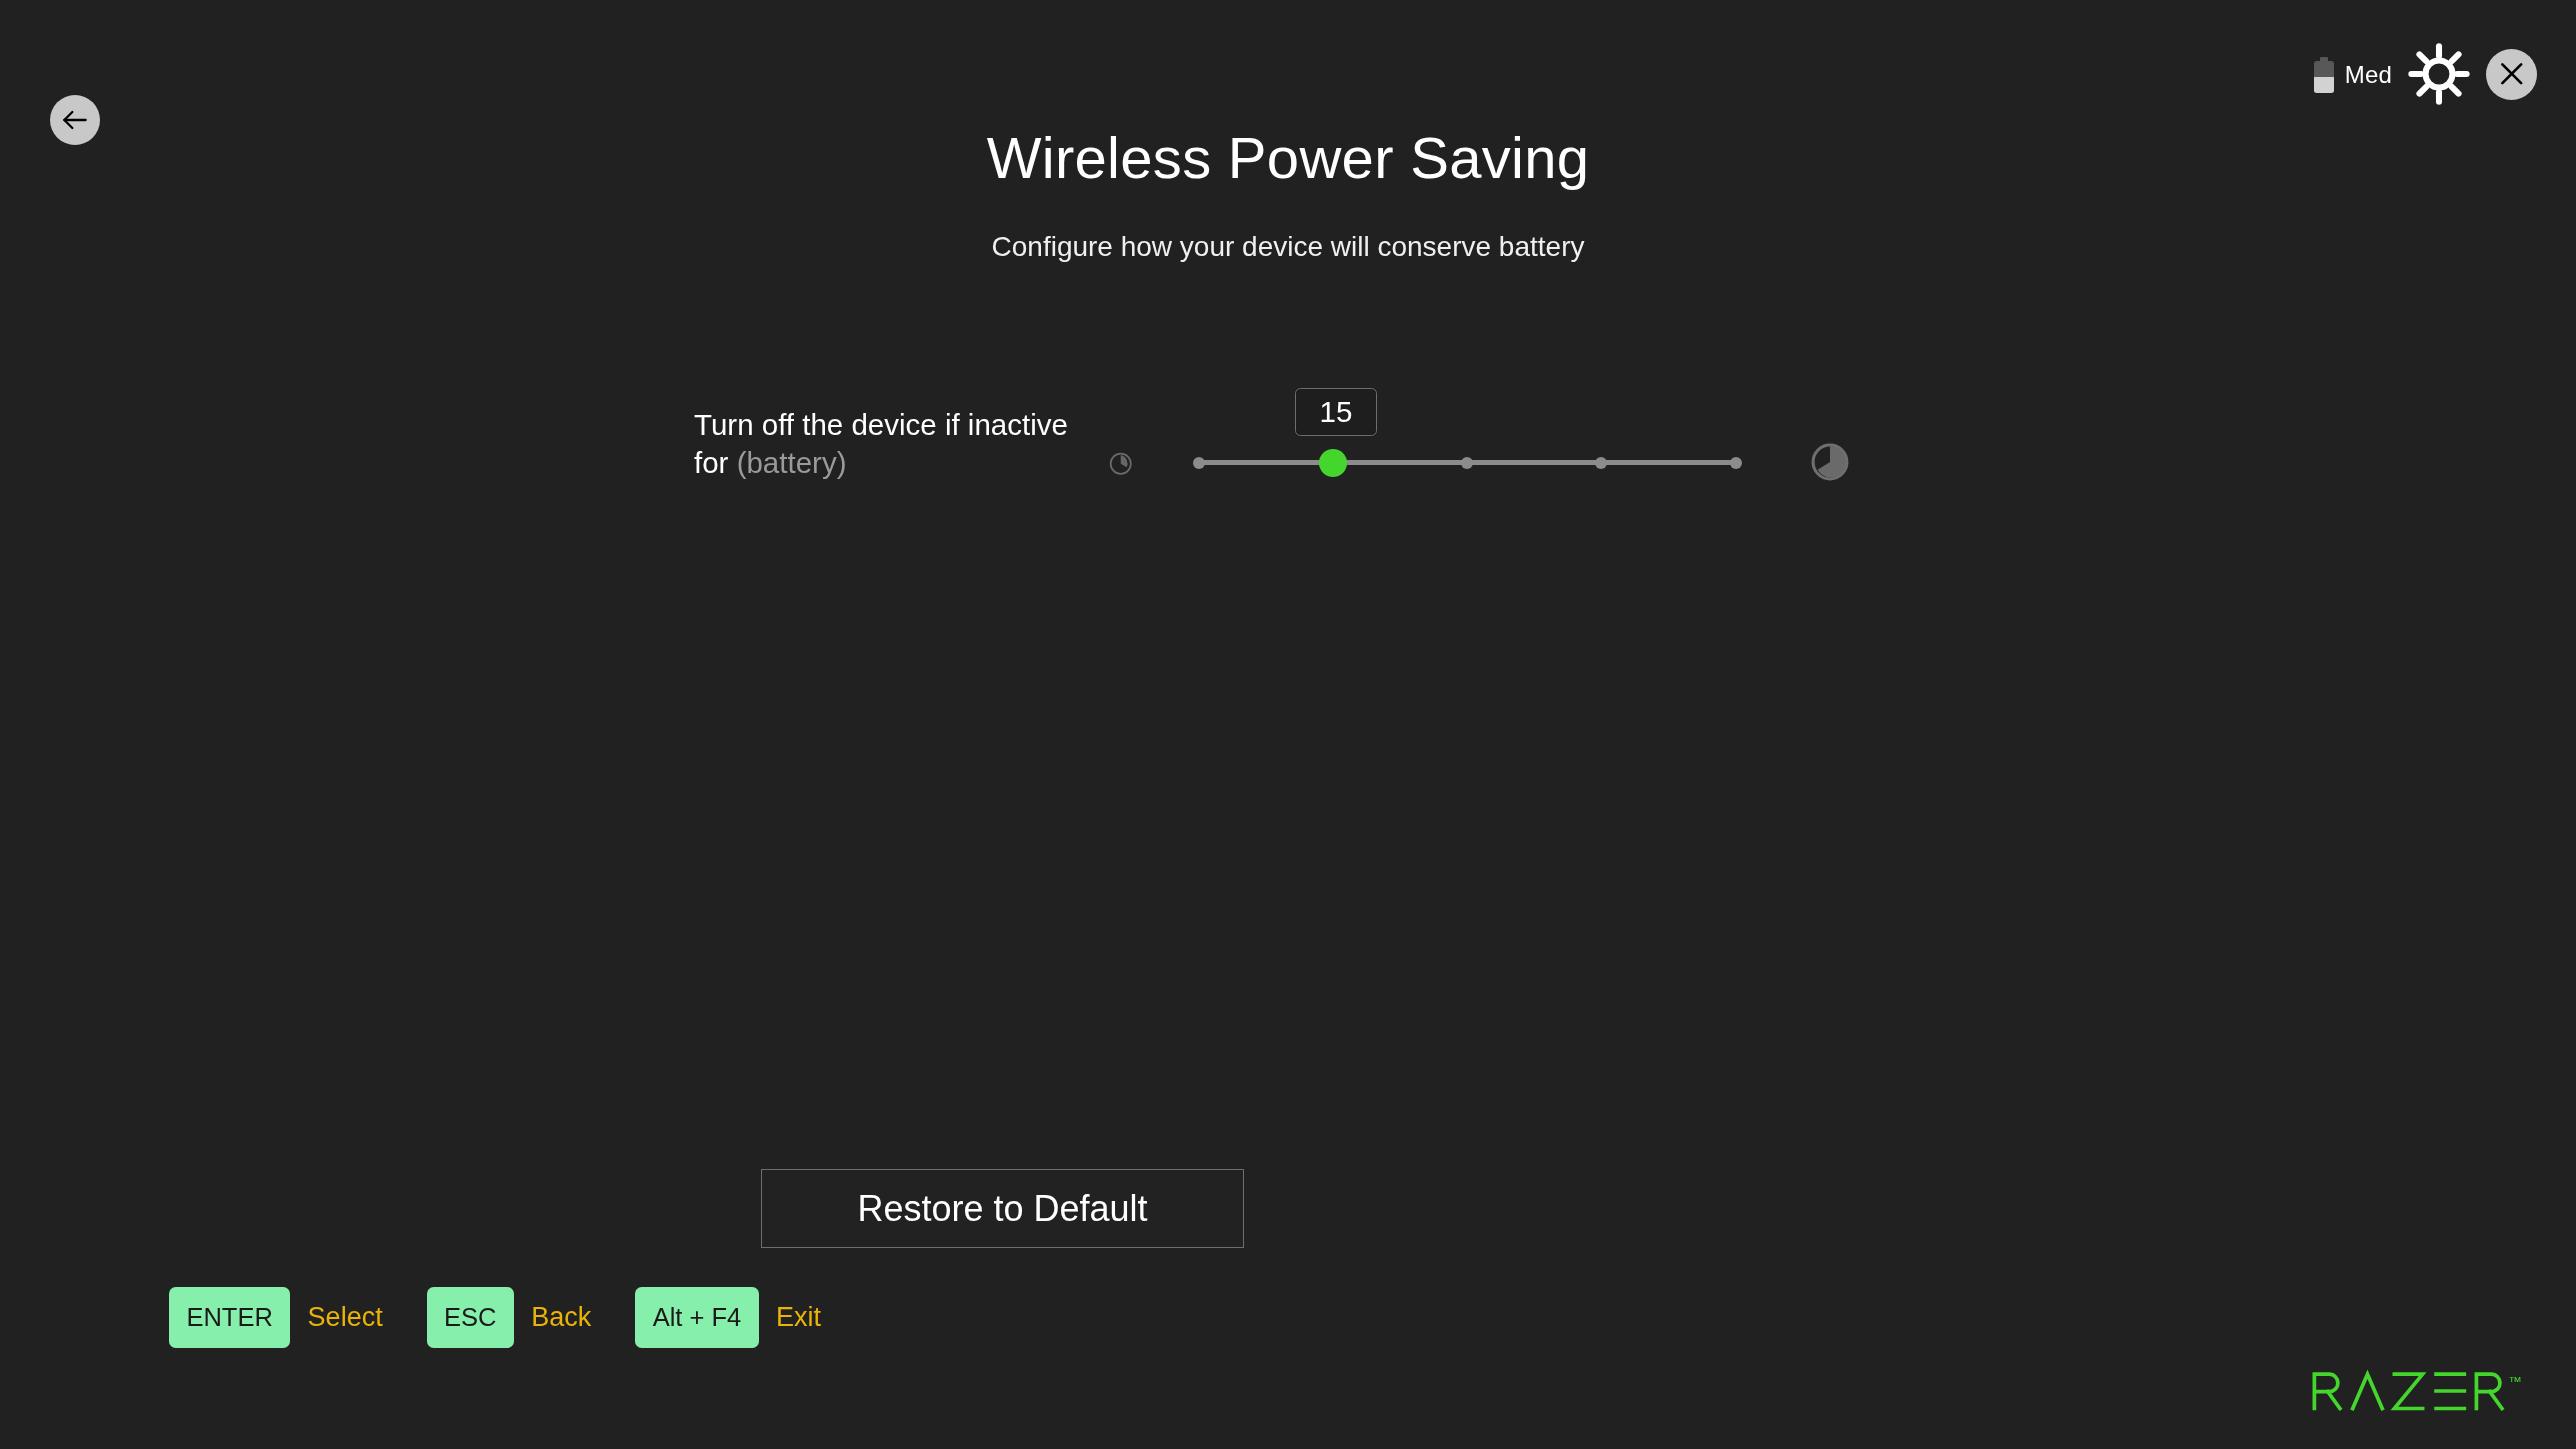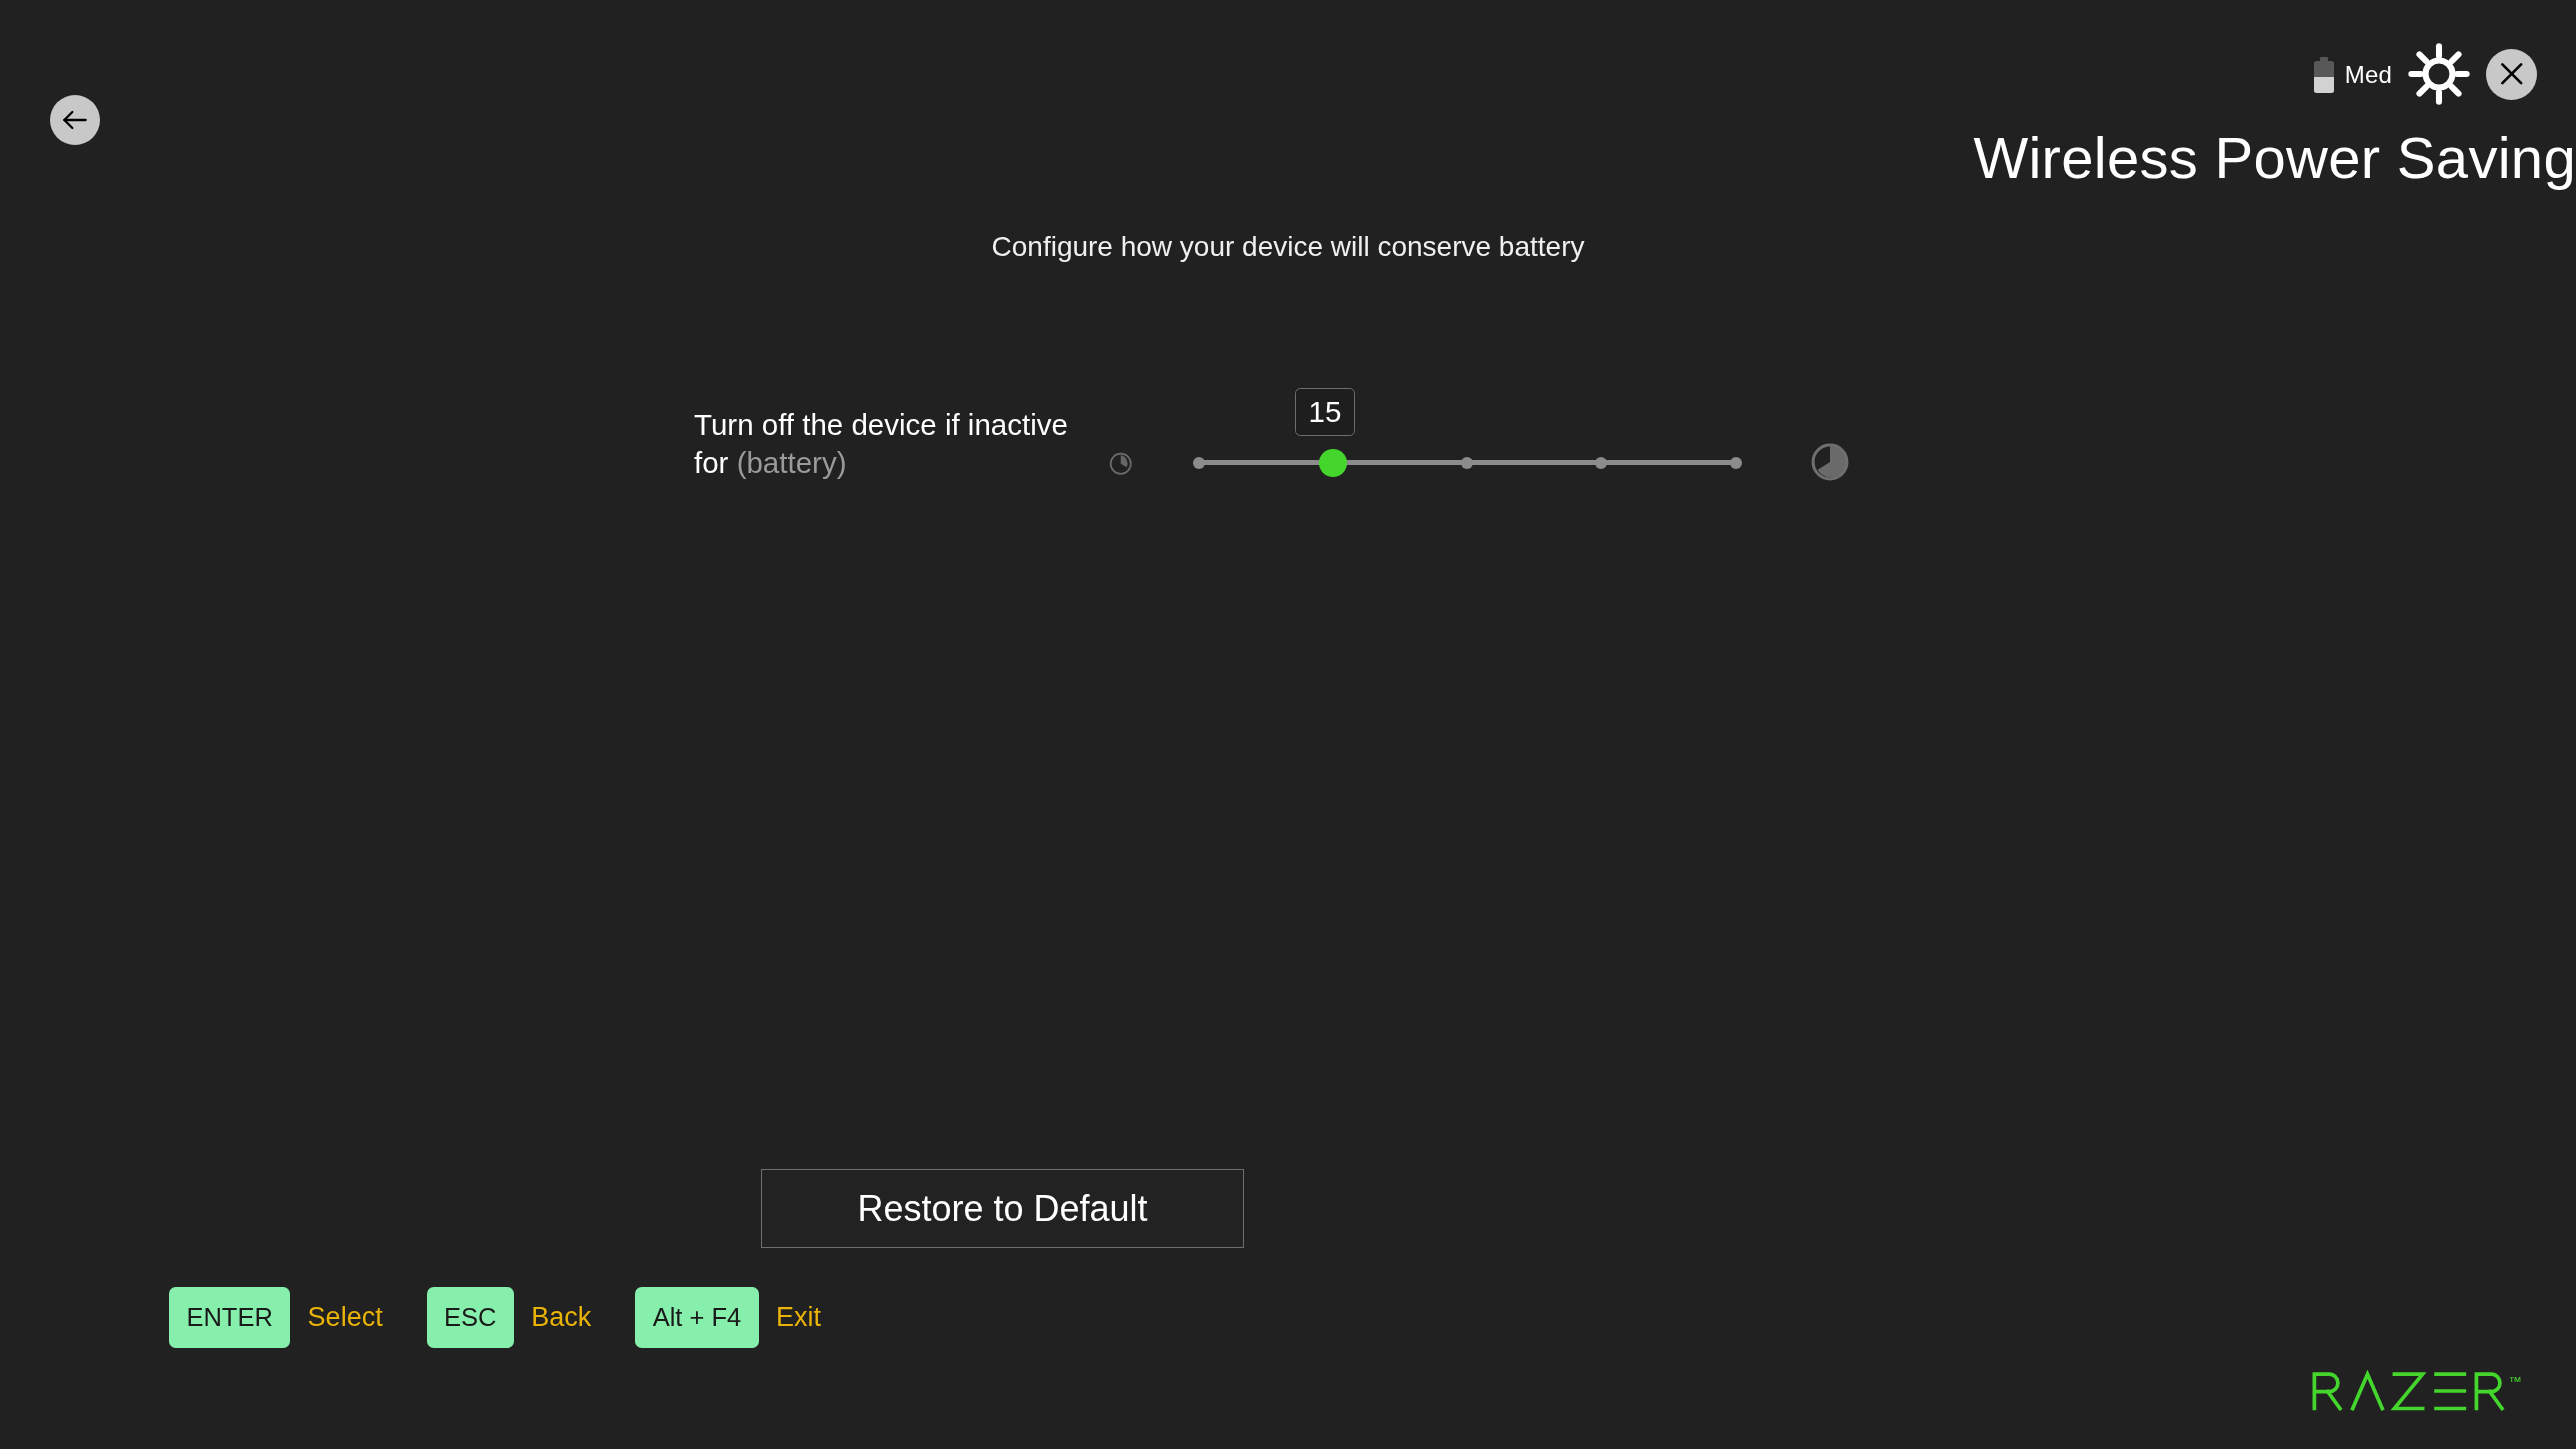--- a/index.html
+++ b/index.html
@@ -104,21 +104,21 @@
     justify-content: center;
     cursor: pointer;
   }
 
   
   .page-title {
     position: absolute;
     top: 124px;
     left: 0;
     width: 2576px;
-    text-align: right;
+    text-align: center;
     font-size: 58px;
     font-weight: 400;
     color: #ffffff;
     letter-spacing: 0.3px;
   }
   .page-subtitle {
     position: absolute;
     top: 231px;
     left: 0;
     width: 2576px;
@@ -162,21 +162,21 @@
     top: 441px;
     width: 42px;
     height: 42px;
   }
 
   
   .value-box {
     position: absolute;
     left: 1295px;
     top: 388px;
-    width: 60px;
+    width: 82px;
     height: 48px;
     border: 1.3px solid #6e6e6e;
     border-radius: 5.4px;
     background: #1e1e1e;
     display: flex;
     align-items: center;
     justify-content: center;
     font-size: 29.5px;
     color: #ffffff;
     cursor: text;

